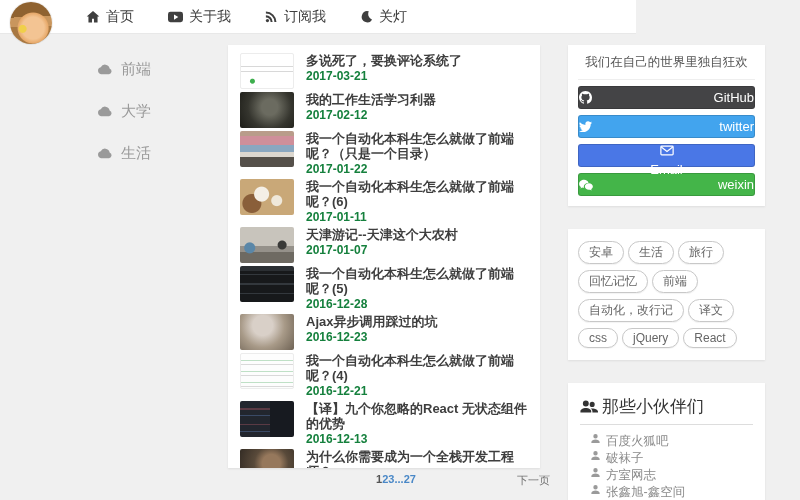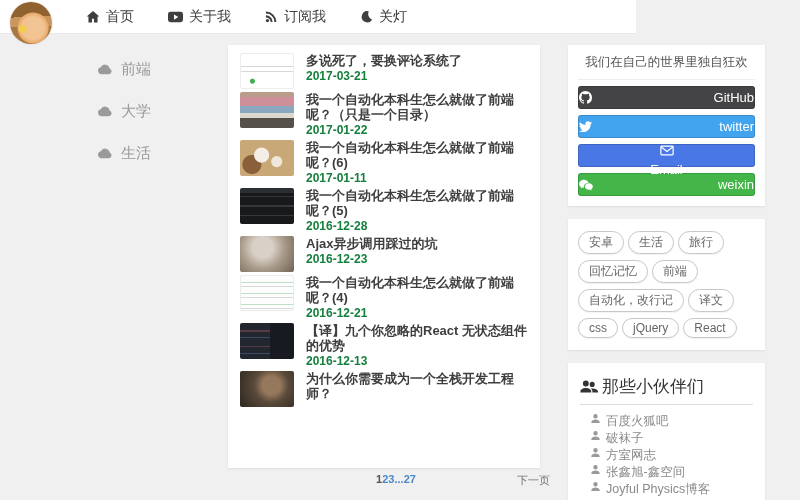--- a/index.html
+++ b/index.html
@@ -60,21 +60,21 @@
       repeating-linear-gradient(180deg, rgba(0,0,0,0) 0 7px, #5a3a44 7px 8.5px, rgba(0,0,0,0) 8.5px 14px, #3a4a66 14px 15.5px);}
   .t10{background:radial-gradient(circle at 58% 40%, #96785c 0 9px, #594a3a 45%, #2c2620 100%);}
   
   .pagination{position:absolute;left:240px;top:473px;width:312px;height:20px;font-size:11px;}
   .pages{position:absolute;left:0;right:0;text-align:center;font-weight:bold;}
   .page-current{color:#555;}
   .page-link{color:#4a88c7;cursor:pointer;}
   .next-link{position:absolute;right:2px;top:0;color:#737373;cursor:pointer;text-align:right;}
   
   .side{position:absolute;left:568px;top:45px;width:197px;}
-  .card{background:#fff;box-shadow:0 1px 2px rgba(0,0,0,0.08);margin-bottom:13px;box-sizing:border-box;}
+  .card{background:#fff;box-shadow:0 1px 2px rgba(0,0,0,0.08);margin-bottom:23px;box-sizing:border-box;}
   .social-card{padding:9px 10px 10px;}
   .social-title{font-size:12.5px;color:#555;text-align:center;padding-bottom:8px;border-bottom:1px solid #eee;margin-bottom:2px;}
   .sbtn{display:flex;align-items:center;justify-content:space-between;gap:6px;height:21px;margin-top:6px;
         border-radius:3px;color:#fff;font-size:13px;cursor:pointer;border:1px solid rgba(0,0,0,0.15);}
   .sbtn svg{fill:#fff;display:block;}
   .sbtn .env{stroke:#fff;fill:none;stroke-width:1.4;}
   .btn-github{background:#444446;}
   .btn-twitter{background:#42a4ee;}
   .btn-email{background:#4a77e6;flex-direction:column;}
   .btn-weixin{background:#44b549;}
@@ -162,31 +162,45 @@
 
 <div class="main-card">
   <div class="post">
     <div class="thumb t1"></div>
     <div class="post-text">
         <div class="post-title">多说死了，要换评论系统了</div>
       <div class="post-date">2017-03-21</div>
       </div>
   </div>
   <div class="post">
+    <div class="thumb t2"></div>
+    <div class="post-text">
+        <div class="post-title">我的工作生活学习利器</div>
+      <div class="post-date">2017-02-12</div>
+      </div>
+  </div>
+  <div class="post">
     <div class="thumb t3"></div>
     <div class="post-text">
         <div class="post-title">我一个自动化本科生怎么就做了前端呢？（只是一个目录）</div>
       <div class="post-date">2017-01-22</div>
       </div>
   </div>
   <div class="post">
     <div class="thumb t4"></div>
     <div class="post-text">
         <div class="post-title">我一个自动化本科生怎么就做了前端呢？(6)</div>
       <div class="post-date">2017-01-11</div>
+      </div>
+  </div>
+  <div class="post">
+    <div class="thumb t5"></div>
+    <div class="post-text">
+        <div class="post-title">天津游记--天津这个大农村</div>
+      <div class="post-date">2017-01-07</div>
       </div>
   </div>
   <div class="post">
     <div class="thumb t6"></div>
     <div class="post-text">
         <div class="post-title">我一个自动化本科生怎么就做了前端呢？(5)</div>
       <div class="post-date">2016-12-28</div>
       </div>
   </div>
   <div class="post">

